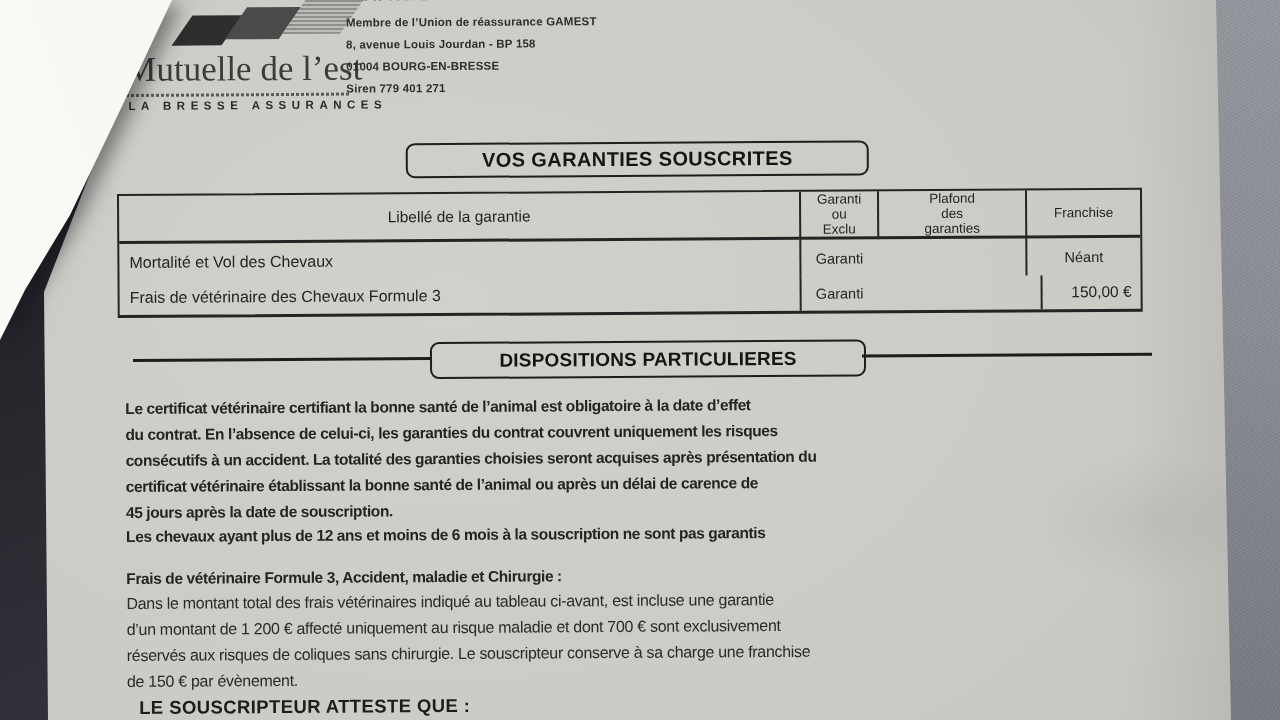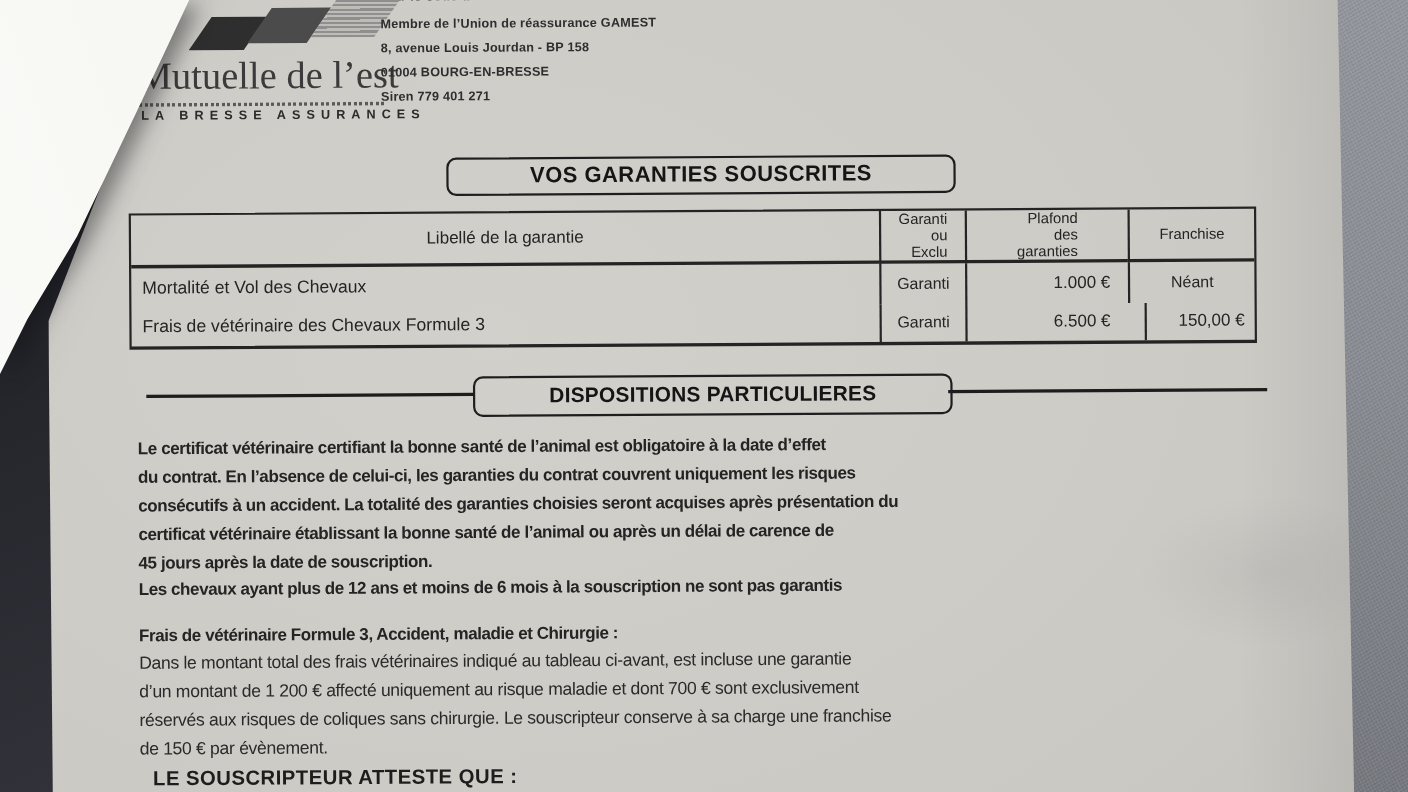--- a/index.html
+++ b/index.html
@@ -61,21 +61,21 @@
   
   .gtable{
     position:absolute;left:118px;top:194px;width:1025px;height:124px;box-sizing:border-box;
     border:2px solid #242424;border-bottom-width:3px;
     display:grid;grid-template-columns:680px 78px 148px 1fr;grid-template-rows:48px 37px 1fr;
     font-size:15px;color:#242424;
   }
   .cell{display:flex;align-items:center;box-sizing:border-box;}
   .hcell{border-bottom:3px solid #242424;justify-content:center;text-align:center;white-space:pre-line;font-size:13.5px;line-height:15px;}
   .hcell.main{font-size:15.5px;}
-  .bl{border-left:2px solid #242424;text-align:right;}
+  .bl{border-left:2px solid #242424;}
   .h1{grid-column:1;grid-row:1}.h2{grid-column:2;grid-row:1}.h3{grid-column:3;grid-row:1}.h4{grid-column:4;grid-row:1}
   .r1c1{grid-column:1;grid-row:2}.r1c2{grid-column:2;grid-row:2}.r1c3{grid-column:3;grid-row:2}.r1c4{grid-column:4;grid-row:2}
   .r2c1{grid-column:1;grid-row:3}.r2c2{grid-column:2;grid-row:3}.r2c3{grid-column:3;grid-row:3}.r2c4{grid-column:4;grid-row:3}
   .c-lib{justify-content:flex-start;padding-left:10px;font-size:16px;}
   .c-mid{justify-content:center;font-size:14.5px;}
   .c-right{justify-content:flex-end;padding-right:16px;font-size:15.5px;}
   .c-right2{justify-content:flex-end;padding-right:9px;font-size:15.5px;margin-left:15px;}
 
   
   .para{position:absolute;left:125px;white-space:pre-line;font-size:15.5px;line-height:26px;letter-spacing:-0.4px;color:#242424;}
@@ -117,26 +117,24 @@
         <div class="cell hcell bl h2">Garanti
 ou
 Exclu</div>
         <div class="cell hcell bl h4">Franchise</div>
         <div class="cell hcell bl h3">Plafond
 des
 garanties</div>
 
         <div class="cell c-lib r1c1">Mortalité et Vol des Chevaux</div>
         <div class="cell c-mid bl r1c2">Garanti</div>
-        <div class="cell c-right bl r1c3">1.000 €</div>
         <div class="cell c-mid bl r1c4">Néant</div>
 
         <div class="cell c-lib r2c1">Frais de vétérinaire des Chevaux Formule 3</div>
         <div class="cell c-mid bl r2c2">Garanti</div>
-        <div class="cell c-right bl r2c3">6.500 €</div>
         <div class="cell c-right2 bl r2c4">150,00 €</div>
       </div>
 
       <div class="rule rule-l"></div>
       <div class="title-box disp">
         <span>DISPOSITIONS PARTICULIERES</span>
       </div>
       <div class="rule rule-r"></div>
 
       <div class="para p-bold p1">Le certificat vétérinaire certifiant la bonne santé de l’animal est obligatoire à la date d’effet

